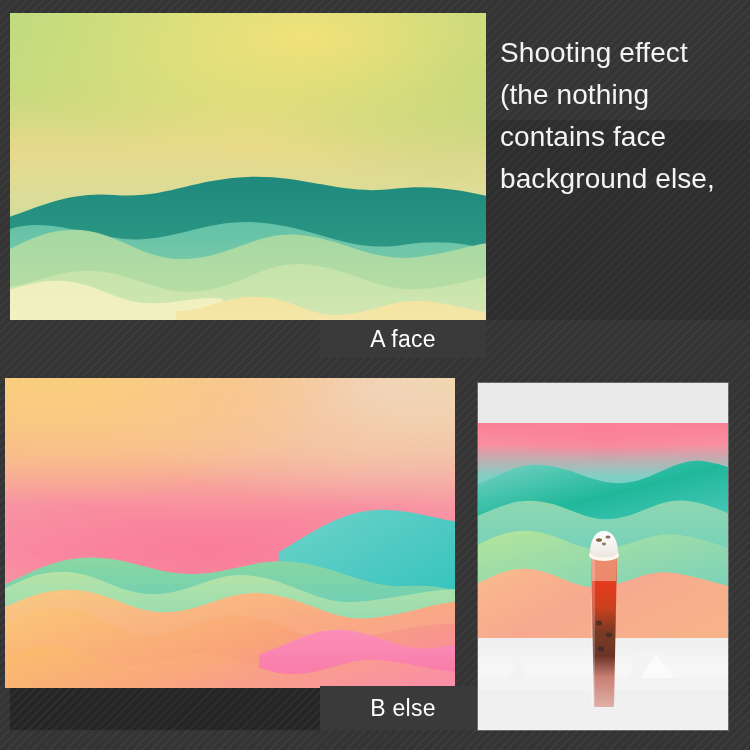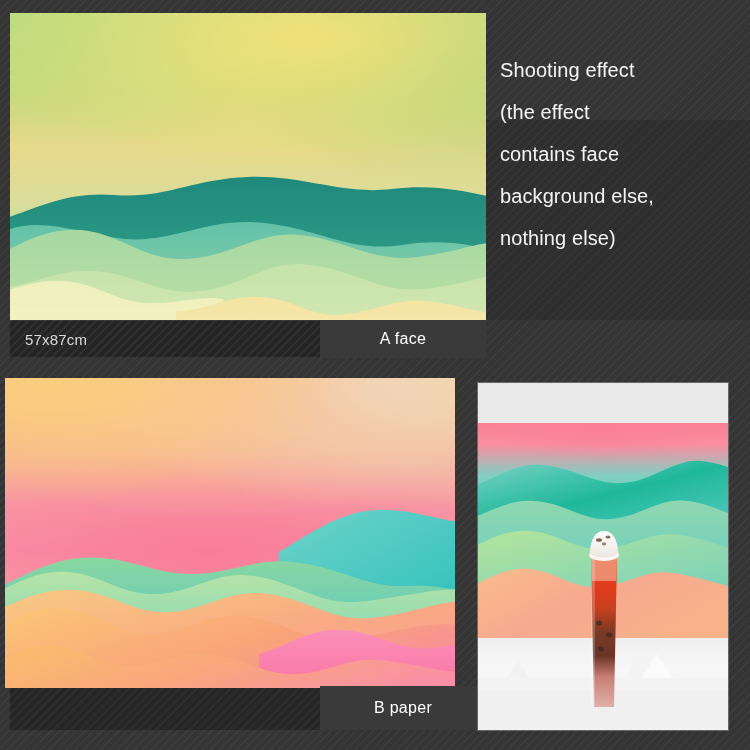--- a/index.html
+++ b/index.html
@@ -69,26 +69,26 @@
   .strip-dim{
     background:rgba(0,0,0,0.30);
     background-image:repeating-linear-gradient(135deg,
         rgba(255,255,255,0.03) 0px,rgba(255,255,255,0.03) 2px,
         rgba(0,0,0,0) 2px,rgba(0,0,0,0) 6px);
   }
   .strip-face{background:#3a3a3a;justify-content:center;}
   .dim-text{
     color:#d8d8d8;font-size:15px;letter-spacing:.2px;padding-left:15px;
   }
-  .face-text{color:#ffffff;font-size:16px;letter-spacing:.3px;}
+  .face-text{color:#ffffff;font-size:23px;letter-spacing:.3px;}
 
   
   #caption{
-    position:absolute;left:500px;top:49px;width:240px;
-    color:#f4f4f4;font-size:20px;line-height:42px;letter-spacing:.1px;
+    position:absolute;left:500px;top:32px;width:240px;
+    color:#f4f4f4;font-size:28px;line-height:42px;letter-spacing:.1px;
   }
   #caption div{white-space:nowrap;}
 </style>
 </head>
 <body>
 
 <div id="page">
 
   <div class="dim-panel" style="left:486px;top:120px;width:264px;height:200px;"></div>
 
@@ -154,23 +154,20 @@
             <stop offset="0" stop-color="#f3e4a2"></stop>
               <stop offset="1" stop-color="#f7e9ad"></stop>
           </linearGradient>
         </defs>
         <path d="M0,22 C24,20 40,8 70,10 C102,12 120,30 150,32 C182,34 200,24 226,28 L226,70 L0,70 Z" fill="url(#agE)"></path>
         <path d="M180,40 C210,40 230,24 262,26 C296,28 310,46 340,44 C370,42 390,28 420,30 C452,32 476,44 500,42 L500,70 L180,70 Z" fill="url(#agF)"></path>
       </svg>
     </div>
   </div>
 
-  <div class="strip strip-dim" style="left:10px;top:321px;width:310px;height:36px;">
-    <span class="dim-text">57x87cm</span>
-  </div>
   <div class="strip strip-face" style="left:320px;top:320px;width:166px;height:38px;">
     <span class="face-text">A face</span>
   </div>
 
   <div class="photo" id="photo-b">
     <div class="sky-b"></div>
 
     <div class="hill" style="top:100px;height:140px;">
       <svg viewBox="0 0 500 140" preserveAspectRatio="none">
         <defs>
@@ -255,21 +252,21 @@
               <stop offset="1" stop-color="#f98fa6"></stop>
           </linearGradient>
         </defs>
         <path d="M0,34 C22,30 36,16 64,16 C94,16 110,34 142,36 C176,38 196,20 230,24 C266,28 286,46 320,44 C352,42 372,28 400,30 C436,32 470,44 500,42 L500,78 L0,78 Z" fill="url(#bgG)"></path>
       </svg>
     </div>
   </div>
 
   <div class="strip strip-dim" style="left:10px;top:688px;width:310px;height:42px;"></div>
   <div class="strip strip-face" style="left:320px;top:686px;width:166px;height:44px;">
-    <span class="face-text">B paper</span>
+    <span class="face-text">B else</span>
   </div>
 
   <div class="photo" id="photo-p">
     <div class="p-top-band"></div>
 
     <div class="p-paper">
       <div class="hill" style="top:18px;height:90px;">
         <svg viewBox="0 0 250 90" preserveAspectRatio="none">
           <defs>
               <linearGradient id="pgA" x1="0" y1="0" x2="1" y2="1">
@@ -357,19 +354,18 @@
         <ellipse cx="13" cy="92" rx="3" ry="2.4" fill="#3b2a20" opacity="0.75"></ellipse>
         <ellipse cx="23" cy="104" rx="3" ry="2.4" fill="#3b2a20" opacity="0.7"></ellipse>
         <ellipse cx="15" cy="118" rx="3" ry="2.4" fill="#2e2a2e" opacity="0.7"></ellipse>
         <rect x="5" y="26" width="4" height="150" fill="#ffffff" opacity="0.22"></rect>
       </svg>
     </div>
   </div>
 
   <div id="caption">
     <div>Shooting effect</div>
-    <div>(the effect</div>
+    <div>(the nothing</div>
     <div>contains face</div>
     <div>background else,</div>
-    <div>nothing else)</div>
   </div>
 
 </div>
 
 </body></html>

